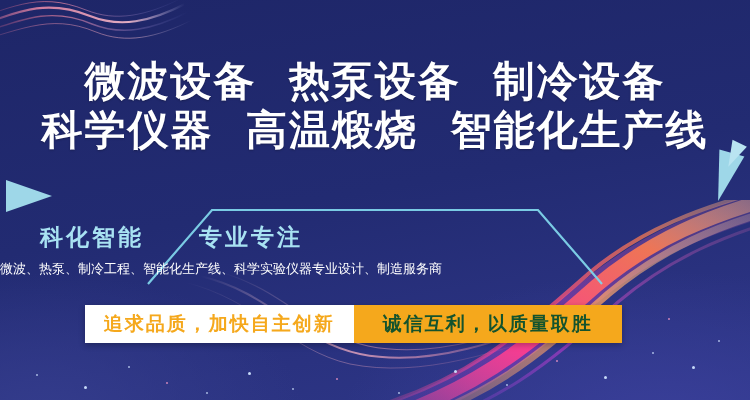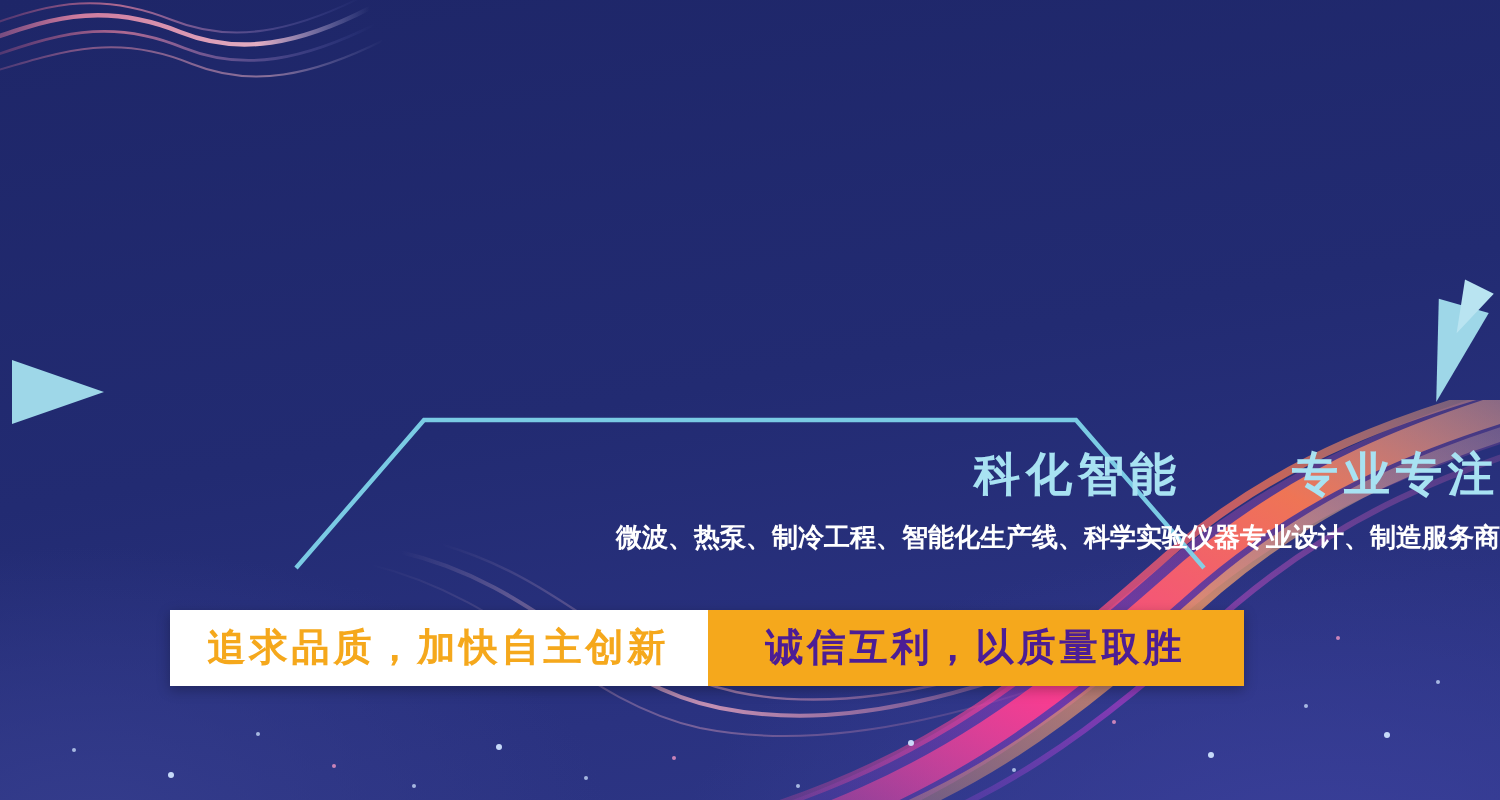--- a/index.html
+++ b/index.html
@@ -100,36 +100,36 @@
     left: 50%;
     transform: translateX(-50%);
     top: 0;
     width: 470px;
     height: 82px;
   }
   .mid-title {
     position: absolute;
     left: 0; right: 0;
     top: 18px;
-    text-align: right;
+    text-align: left;
     color: #a8e2f2;
     font-size: 23px;
     font-weight: 700;
     letter-spacing: 3px;
     white-space: pre;
     margin-left: 40px;
   }
   .mid-sub {
     position: absolute;
     left: 0; right: 0;
     top: 56px;
-    text-align: right;
+    text-align: left;
     color: #ffffff;
     font-size: 13px;
-    font-weight: 700;
+    font-weight: 400;
     letter-spacing: 0px;
     white-space: pre;
   }
 
   
   .bars {
     position: absolute;
     left: 85px;
     top: 305px;
     width: 537px;
@@ -142,21 +142,21 @@
     flex: 1 1 50%;
     display: flex;
     align-items: center;
     justify-content: center;
     font-size: 19px;
     font-weight: 700;
     letter-spacing: 2px;
     white-space: pre;
   }
   .bar-white { background: #ffffff; color: #f5a81c; }
-  .bar-orange { background: #f5a81c; color: #4c1d95; text-align: center; }
+  .bar-orange { background: #f5a81c; color: #14532d; text-align: center; }
 </style>
 </head>
 <body>
 
 <div id="banner">
 
   <svg class="fx topstreaks" viewBox="0 0 260 80" preserveAspectRatio="none">
     <defs>
       <linearGradient id="pg1" x1="0" y1="0" x2="1" y2="0">
         <stop offset="0%" stop-color="#ff7a9c" stop-opacity="0"></stop>
@@ -233,20 +233,24 @@
     <span class="sp big" style="left:692px; top:366px;"></span>
     <span class="sp" style="left:718px; top:340px;"></span>
     <span class="sp" style="left:600px; top:330px;"></span>
     <span class="sp pink" style="left:668px; top:318px;"></span>
   </div>
 
   <div class="tri-left"></div>
   <div class="tri-right-a"></div>
   <div class="tri-right-b"></div>
 
+  <div class="headline">
+    <span class="ln ln1">微波设备  热泵设备  制冷设备</span>
+    <span class="ln ln2">科学仪器  高温煅烧  智能化生产线</span>
+  </div>
 
   <div class="midwrap">
     <svg class="trapeze" viewBox="0 0 470 82" preserveAspectRatio="none">
       <path d="M8,80 L72,6 L398,6 L462,80" fill="none" stroke="#7fd4ea" stroke-width="2.2" stroke-linejoin="miter" opacity=".95"></path>
     </svg>
     <div class="mid-title">科化智能     专业专注</div>
     <div class="mid-sub">微波、热泵、制冷工程、智能化生产线、科学实验仪器专业设计、制造服务商</div>
   </div>
 
   <div class="bars">

